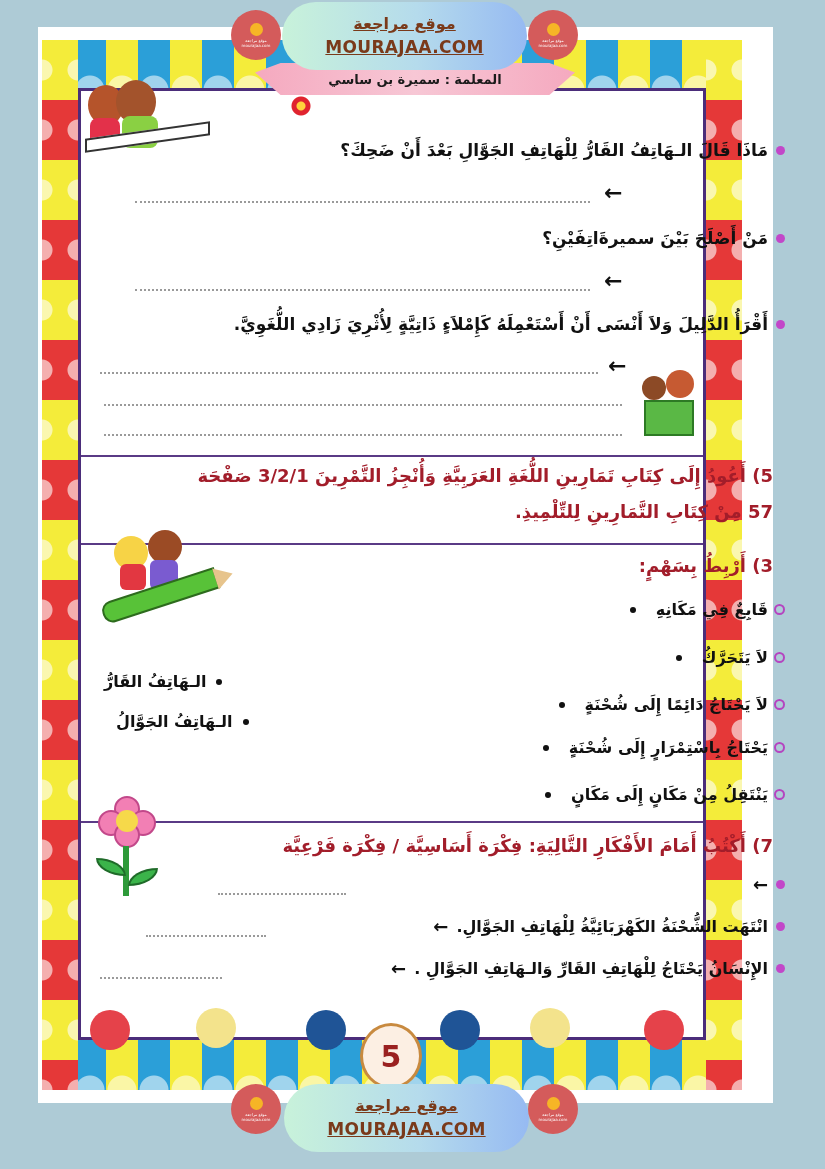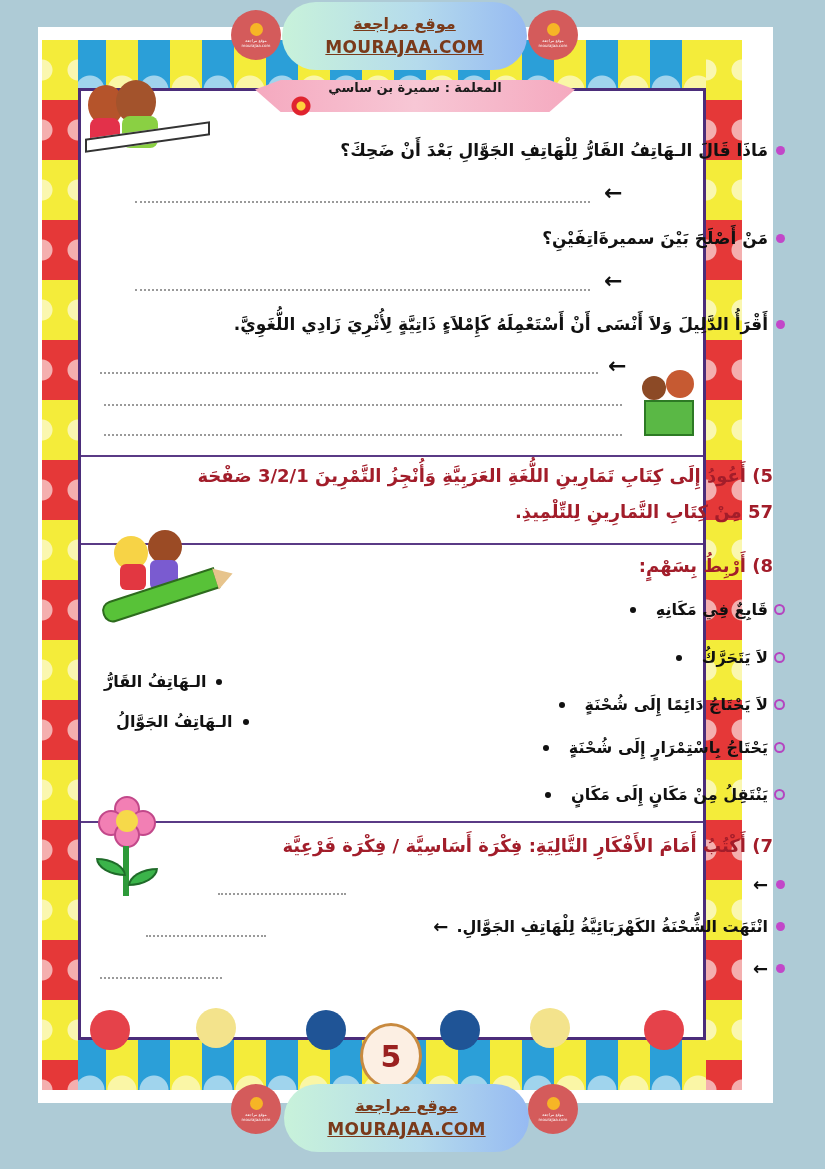--- a/index.html
+++ b/index.html
@@ -42,24 +42,24 @@
 
   .content {
     position: absolute; left: 78px; top: 88px; width: 628px; height: 952px;
     background: #ffffff;
     border: 3px solid #4b2d7a;
     border-bottom-width: 3px;
   }
   .sec-divider { position:absolute; left:0; width:100%; height:2px; background:#5a3a86; }
 
   .ribbon {
-    position: absolute; left: 255px; top: 80px; width: 320px; height: 32px;
+    position: absolute; left: 255px; top: 63px; width: 320px; height: 32px;
     background: linear-gradient(90deg, #f5a9bf, #f7c7d5 50%, #f5a9bf);
     clip-path: polygon(0 30%, 8% 0, 92% 0, 100% 30%, 92% 100%, 8% 100%);
-    display: flex; justify-content: center;
+    display: flex; align-items: center; justify-content: center;
   }
   .ribbon span { font-size: 13px; font-weight: bold; color: #1b1b1b; direction: rtl; }
   .ribbon-flower { position:absolute; left:290px; top:95px; width:22px; height:22px; border-radius:50%;
     background: radial-gradient(circle, #ffd23c 0 4px, #e0242f 5px 9px, transparent 10px); }
 
   .ar { direction: rtl; text-align: right; font-family: "DejaVu Sans", sans-serif; font-weight: bold; color: #111; }
   .q {
     position: absolute; right: 40px; font-size: 17px; display:flex; align-items:center; gap:8px;
   }
   .dot { width: 9px; height: 9px; border-radius: 50%; background: #c247c9; display:inline-block; flex: none; }
@@ -178,21 +178,21 @@
 
 <div class="illus kids-reading">
   <div class="kid-head" style="left:2px;top:8px;width:24px;height:24px;background:#8c4a26;"></div>
   <div class="kid-head" style="left:26px;top:2px;width:28px;height:28px;background:#c65a32;"></div>
   <div style="position:absolute;left:4px;top:32px;width:50px;height:36px;background:#5ab845;border:2px solid #2d7a24;"></div>
 </div>
 
 <div class="ex-title" style="top:458px">5) أَعُودُ إِلَى كِتَابِ تَمَارِينِ اللُّغَةِ العَرَبِيَّةِ وَأُنْجِزُ التَّمْرِينَ 3/2/1 صَفْحَة</div>
 <div class="ex-title" style="top:494px">57 مِنْ كِتَابِ التَّمَارِينِ لِلتِّلْمِيذِ.</div>
 
-<div class="ex-title" style="top:548px">8) أَرْبِطُ بِسَهْمٍ:</div>
+<div class="ex-title" style="top:548px">3) أَرْبِطُ بِسَهْمٍ:</div>
 
 <div class="illus kids-pencil">
   <div class="kid-head" style="left:14px;top:6px;width:34px;height:34px;background:#f7d346;"></div>
   <div class="kid-head" style="left:48px;top:0;width:34px;height:34px;background:#9b4b25;"></div>
   <div style="position:absolute;left:20px;top:34px;width:26px;height:26px;background:#e23741;border-radius:6px;"></div>
   <div style="position:absolute;left:50px;top:30px;width:28px;height:30px;background:#7a5bd0;border-radius:6px;"></div>
   <div class="pencil"></div>
 </div>
 
 <div class="match-right ar" style="top:600px">
@@ -251,20 +251,21 @@
 
 <div class="ideas ar" style="top:916px">
   <span class="dot"></span>
   <span>انْتَهَت الشُّحْنَةُ الكَهْرَبَائِيَّةُ لِلْهَاتِفِ الجَوَّالِ.</span>
   <span style="font-size:18px">←</span>
 </div>
 <div class="dots-line" style="left:146px;top:935px;width:120px"></div>
 
 <div class="ideas ar" style="top:958px">
   <span class="dot"></span>
+  <span>الإِنْسَانُ يَحْتَاجُ لِلْهَاتِفِ القَارِّ وَالـهَاتِفِ الجَوَّالِ .</span>
   <span style="font-size:18px">←</span>
 </div>
 <div class="dots-line" style="left:100px;top:977px;width:122px"></div>
 
 <div class="fairy" style="left:90px;top:1010px;background:#e5424a"></div>
 <div class="fairy" style="left:196px;top:1008px;background:#f3e38c"></div>
 <div class="fairy" style="left:306px;top:1010px;background:#1f5496"></div>
 <div class="fairy" style="left:440px;top:1010px;background:#1f5496"></div>
 <div class="fairy" style="left:530px;top:1008px;background:#f3e38c"></div>
 <div class="fairy" style="left:644px;top:1010px;background:#e5424a"></div>

